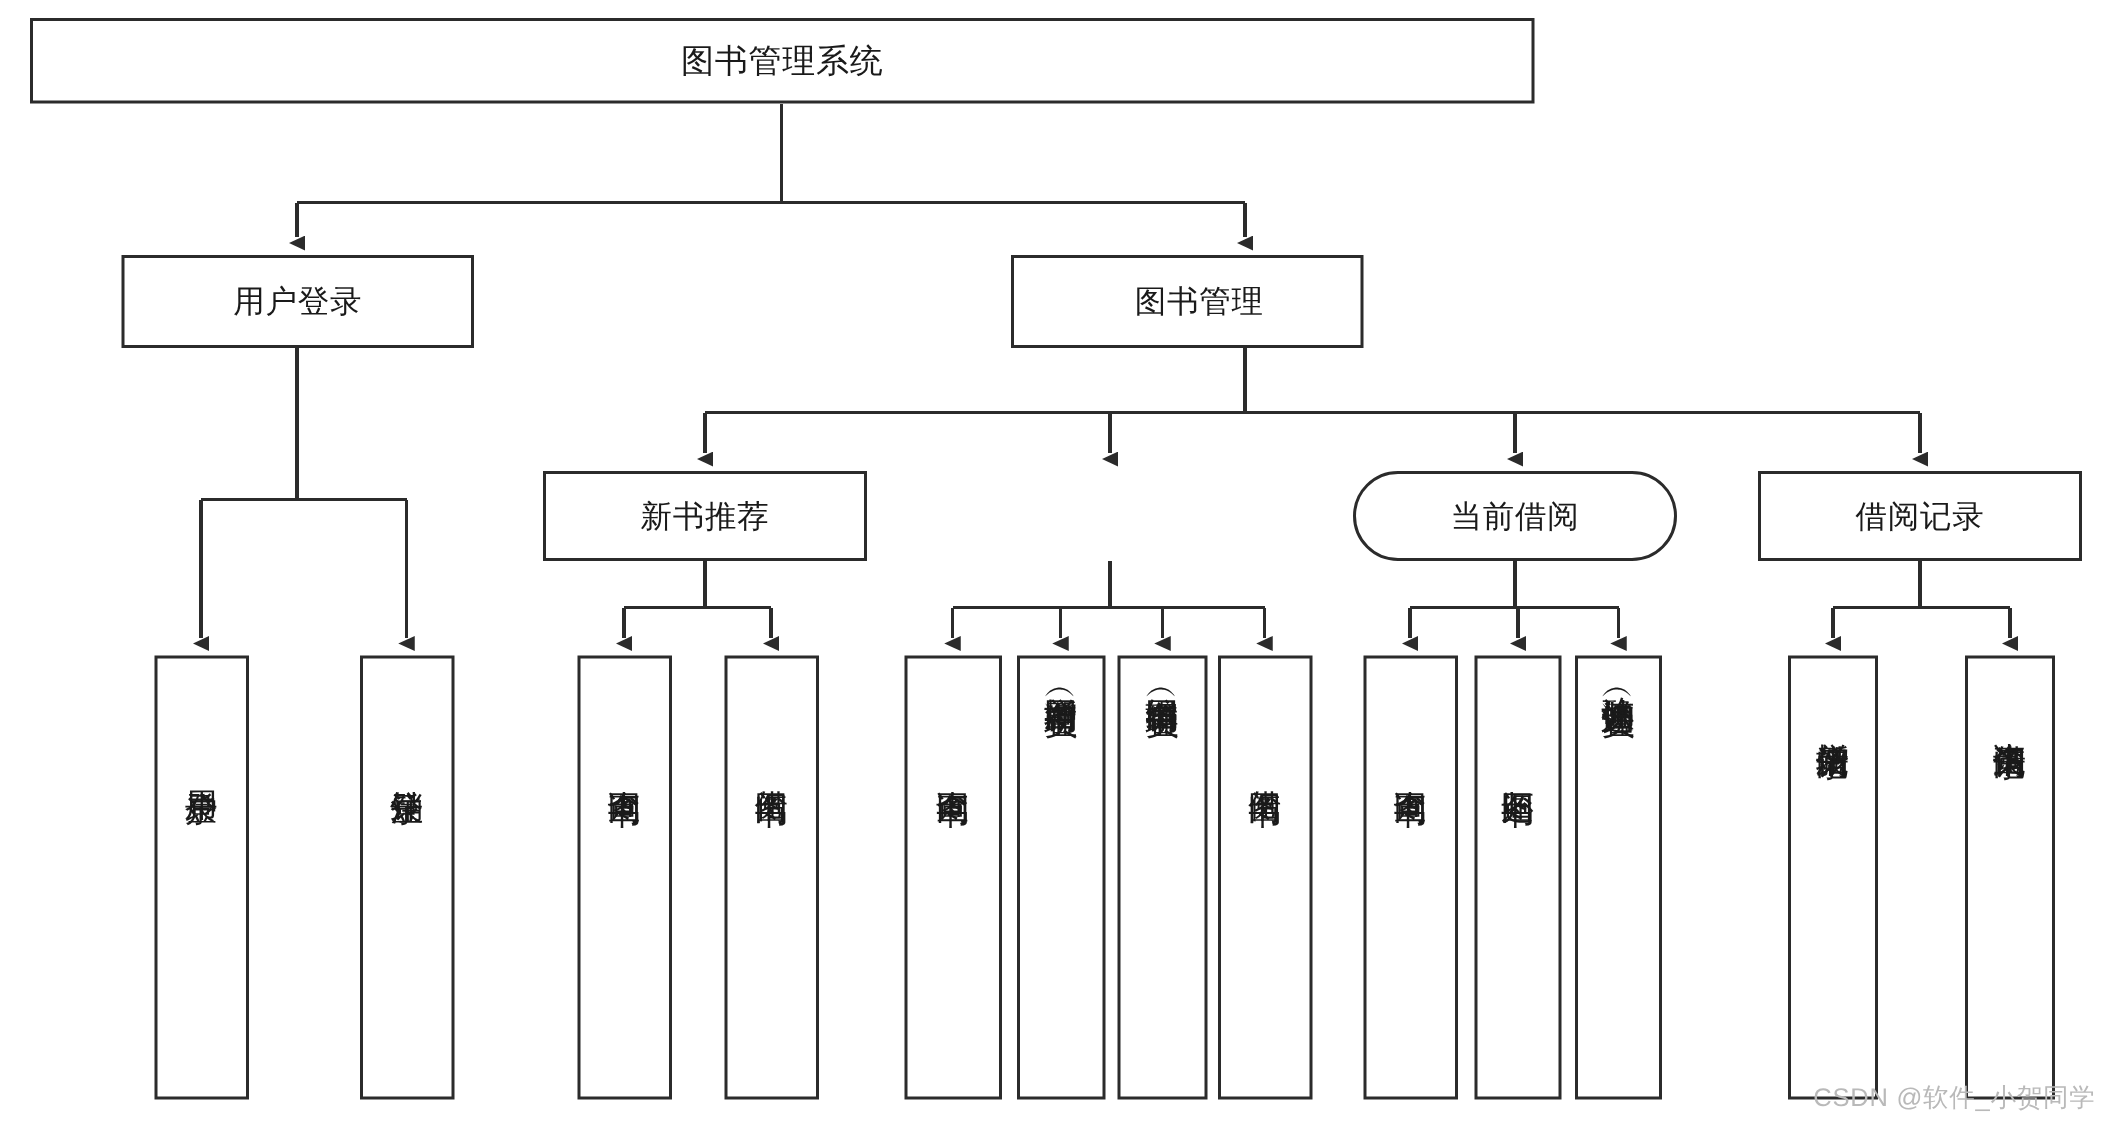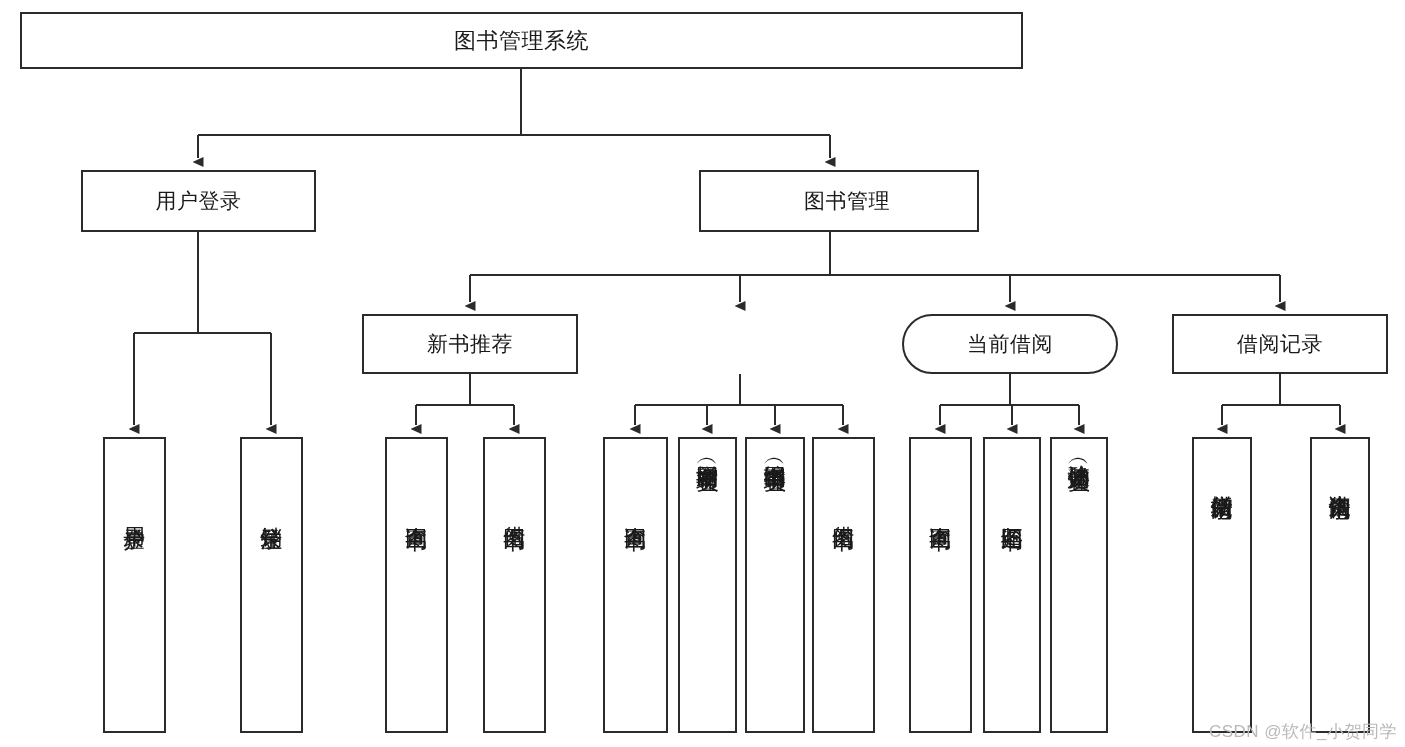--- a/index.html
+++ b/index.html
@@ -122,21 +122,21 @@
     </g>
   </svg>
 
   <div class="node node-h node-root" style="left:20px;top:12px;width:1003px;height:57px;justify-content:center;">
     <span>图书管理系统</span>
   </div>
 
   <div class="node node-h" style="left:81px;top:170px;width:235px;height:62px;">
     <span>用户登录</span>
   </div>
-  <div class="node node-h" style="left:699px;top:170px;width:280px;height:62px;padding-left:16px;">
+  <div class="node node-h" style="left:674px;top:170px;width:235px;height:62px;padding-left:16px;">
     <span>图书管理</span>
   </div>
 
   <div class="node node-h" style="left:362px;top:314px;width:216px;height:60px;">
     <span>新书推荐</span>
   </div>
   <div class="node node-h" style="left:902px;top:314px;width:216px;height:60px;border-radius:30px;">
     <span>当前借阅</span>
   </div>
   <div class="node node-h" style="left:1172px;top:314px;width:216px;height:60px;">

